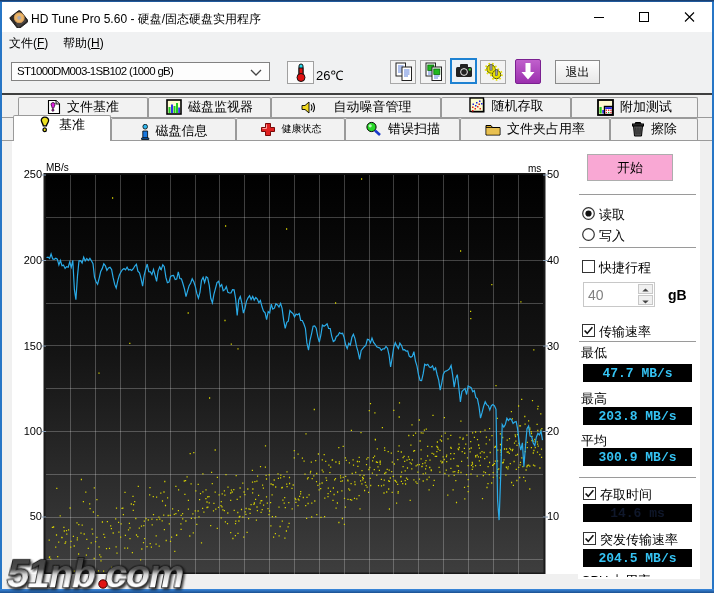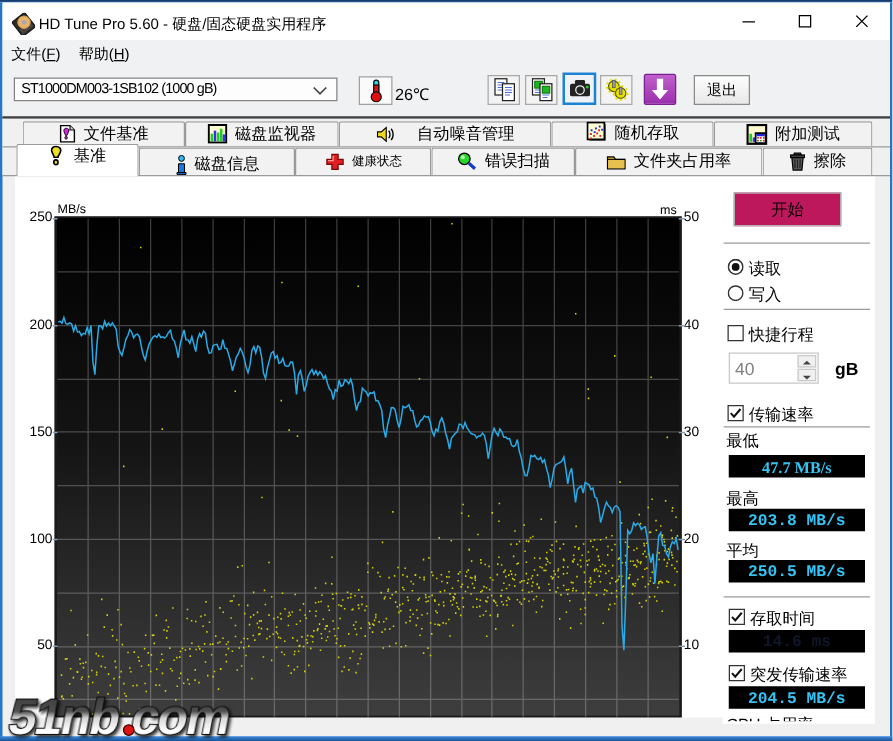--- a/index.html
+++ b/index.html
@@ -266,21 +266,21 @@
         <stop offset="1" stop-color="#3e3e3e"></stop>
       </linearGradient>
     </defs>
     <rect x="2.5" y="0.5" width="500" height="400" fill="url(#bg)" stroke="#1a1a1a" stroke-width="2"></rect>
     <path d="M28.5 2V401 M53.5 2V401 M78.5 2V401 M103.5 2V401 M128.5 2V401 M153.5 2V401 M177.5 2V401 M202.5 2V401 M227.5 2V401 M252.5 2V401 M277.5 2V401 M302.5 2V401 M327.5 2V401 M351.5 2V401 M376.5 2V401 M401.5 2V401 M426.5 2V401 M451.5 2V401 M476.5 2V401 M4 44.5H501 M4 87.5H501 M4 130.5H501 M4 172.5H501 M4 215.5H501 M4 258.5H501 M4 301.5H501 M4 344.5H501 M4 386.5H501" stroke="rgba(255,255,255,0.24)" stroke-width="1" fill="none"></path>
     <path d="M0 2.0H4 M0 87.5H4 M0 173.0H4 M0 258.5H4 M0 344.0H4 M501 2.0H506 M501 87.5H506 M501 173.0H506 M501 258.5H506 M501 344.0H506" stroke="#8aa0b8" stroke-width="1.2" fill="none"></path>
     <path d="M2.8 382.5h1.2 M2.6 365.1h1.2 M4.1 384.1h1.2 M3.1 381.8h1.2 M5.8 352.3h1.2 M7.0 352.0h1.2 M8.8 391.3h1.2 M9.9 360.0h1.2 M9.1 372.1h1.2 M11.1 381.7h1.2 M12.1 367.1h1.2 M13.6 340.9h1.2 M15.2 362.5h1.2 M15.5 362.7h1.2 M17.3 352.3h1.2 M17.7 356.0h1.2 M18.5 368.4h1.2 M19.1 366.8h1.2 M19.9 355.6h1.2 M20.2 359.1h1.2 M22.0 354.9h1.2 M24.1 372.1h1.2 M23.5 333.0h1.2 M24.4 366.3h1.2 M26.8 361.4h1.2 M27.6 371.0h1.2 M27.7 396.2h1.2 M30.7 364.8h1.2 M30.4 347.9h1.2 M32.0 379.0h1.2 M30.8 362.9h1.2 M32.2 349.7h1.2 M34.8 304.5h1.2 M34.4 358.1h1.2 M35.6 350.2h1.2 M37.6 359.0h1.2 M36.8 326.7h1.2 M39.2 317.1h1.2 M39.8 380.1h1.2 M40.2 364.3h1.2 M43.1 328.8h1.2 M41.7 373.3h1.2 M44.6 367.9h1.2 M43.5 333.7h1.2 M46.1 358.9h1.2 M45.5 354.1h1.2 M47.6 383.5h1.2 M46.8 337.0h1.2 M49.0 366.7h1.2 M47.7 312.8h1.2 M50.3 362.3h1.2 M50.3 324.7h1.2 M51.9 395.8h1.2 M51.3 340.7h1.2 M53.1 379.8h1.2 M52.5 371.9h1.2 M54.3 381.9h1.2 M54.4 385.8h1.2 M57.0 396.1h1.2 M55.8 347.0h1.2 M57.2 359.4h1.2 M58.1 362.4h1.2 M59.9 373.6h1.2 M60.8 346.7h1.2 M62.9 373.3h1.2 M64.1 350.8h1.2 M64.8 353.7h1.2 M65.1 392.3h1.2 M66.6 358.0h1.2 M69.5 371.8h1.2 M69.1 343.9h1.2 M70.4 378.2h1.2 M69.9 333.2h1.2 M72.0 347.3h1.2 M72.3 357.1h1.2 M74.0 362.2h1.2 M75.4 333.3h1.2 M74.5 348.9h1.2 M76.3 333.1h1.2 M76.8 339.7h1.2 M78.2 373.1h1.2 M78.4 317.3h1.2 M78.8 360.4h1.2 M81.9 354.8h1.2 M81.0 373.2h1.2 M83.4 352.9h1.2 M82.8 348.4h1.2 M84.7 329.0h1.2 M83.4 363.7h1.2 M86.4 321.3h1.2 M85.8 377.7h1.2 M87.0 329.7h1.2 M86.7 335.3h1.2 M88.1 326.6h1.2 M89.2 343.5h1.2 M89.9 360.0h1.2 M91.2 361.6h1.2 M91.7 311.4h1.2 M92.7 353.2h1.2 M94.0 384.9h1.2 M95.2 374.0h1.2 M94.9 351.1h1.2 M97.2 350.7h1.2 M96.9 367.6h1.2 M98.0 363.7h1.2 M97.7 346.2h1.2 M100.4 371.6h1.2 M99.4 343.6h1.2 M101.7 345.0h1.2 M103.1 319.8h1.2 M103.6 368.7h1.2 M104.8 372.2h1.2 M103.4 312.6h1.2 M105.6 349.9h1.2 M105.3 344.1h1.2 M106.7 321.6h1.2 M106.9 339.6h1.2 M109.5 369.1h1.2 M109.6 360.9h1.2 M110.3 344.6h1.2 M110.0 322.2h1.2 M112.3 342.2h1.2 M112.6 371.1h1.2 M114.2 318.1h1.2 M113.2 344.1h1.2 M115.6 345.9h1.2 M115.9 326.0h1.2 M117.4 317.0h1.2 M117.1 340.1h1.2 M117.8 354.6h1.2 M118.2 306.5h1.2 M118.9 330.5h1.2 M119.6 365.5h1.2 M121.6 340.5h1.2 M121.0 322.8h1.2 M123.6 340.3h1.2 M122.7 348.8h1.2 M123.9 366.3h1.2 M125.0 362.2h1.2 M126.0 333.9h1.2 M127.7 339.4h1.2 M128.2 376.3h1.2 M129.3 311.3h1.2 M129.3 338.6h1.2 M130.1 360.0h1.2 M129.9 360.4h1.2 M132.0 314.8h1.2 M131.8 335.6h1.2 M134.5 354.3h1.2 M134.3 348.8h1.2 M136.1 343.9h1.2 M134.6 340.4h1.2 M137.7 306.0h1.2 M136.0 338.6h1.2 M139.0 305.7h1.2 M138.3 319.4h1.2 M140.5 301.8h1.2 M139.3 346.0h1.2 M141.8 325.4h1.2 M141.8 334.2h1.2 M143.2 361.0h1.2 M143.6 278.7h1.2 M144.5 308.8h1.2 M144.8 343.4h1.2 M146.3 338.9h1.2 M146.7 357.8h1.2 M148.4 343.1h1.2 M147.2 277.6h1.2 M148.7 335.8h1.2 M149.2 315.9h1.2 M151.5 336.0h1.2 M150.2 349.4h1.2 M152.4 341.9h1.2 M151.6 309.3h1.2 M153.0 324.7h1.2 M153.9 318.7h1.2 M156.0 333.4h1.2 M154.9 367.9h1.2 M156.3 316.9h1.2 M156.3 298.9h1.2 M157.3 337.1h1.2 M159.4 314.9h1.2 M159.3 323.7h1.2 M160.4 332.5h1.2 M160.4 327.0h1.2 M161.3 332.1h1.2 M161.0 321.9h1.2 M162.4 321.7h1.2 M162.6 327.9h1.2 M165.0 297.3h1.2 M164.1 350.6h1.2 M165.7 308.6h1.2 M166.9 335.9h1.2 M168.6 317.1h1.2 M167.3 328.3h1.2 M169.2 334.2h1.2 M168.6 275.0h1.2 M170.7 353.3h1.2 M170.8 302.4h1.2 M171.9 332.4h1.2 M172.5 319.9h1.2 M174.6 342.9h1.2 M174.4 330.6h1.2 M174.7 326.7h1.2 M176.3 334.9h1.2 M175.4 331.9h1.2 M175.6 318.8h1.2 M177.8 315.9h1.2 M177.8 335.6h1.2 M178.8 346.8h1.2 M178.3 320.1h1.2 M179.4 299.6h1.2 M180.9 348.6h1.2 M181.4 312.2h1.2 M181.2 338.0h1.2 M184.1 325.4h1.2 M184.1 357.6h1.2 M184.8 315.1h1.2 M184.1 318.0h1.2 M186.3 363.5h1.2 M185.6 317.0h1.2 M187.2 314.6h1.2 M187.6 335.3h1.2 M188.8 360.7h1.2 M189.2 346.2h1.2 M189.6 300.6h1.2 M188.9 348.6h1.2 M190.6 324.4h1.2 M191.4 358.4h1.2 M191.2 337.5h1.2 M192.7 342.0h1.2 M193.3 341.4h1.2 M192.3 346.0h1.2 M194.9 334.5h1.2 M193.5 313.0h1.2 M193.6 321.8h1.2 M196.3 342.2h1.2 M196.2 308.1h1.2 M197.5 317.0h1.2 M197.2 362.1h1.2 M199.3 339.3h1.2 M198.6 336.8h1.2 M198.3 319.6h1.2 M200.5 357.3h1.2 M201.2 314.0h1.2 M199.5 333.5h1.2 M202.0 343.7h1.2 M202.3 333.8h1.2 M203.5 338.4h1.2 M203.6 334.3h1.2 M205.9 307.2h1.2 M204.5 329.7h1.2 M205.8 295.4h1.2 M207.3 329.3h1.2 M206.0 317.8h1.2 M206.3 314.0h1.2 M207.8 328.0h1.2 M208.3 306.6h1.2 M209.8 345.2h1.2 M209.0 324.3h1.2 M210.3 306.2h1.2 M210.4 332.0h1.2 M210.8 335.6h1.2 M211.0 301.2h1.2 M213.6 328.1h1.2 M212.0 320.4h1.2 M214.5 337.4h1.2 M213.9 291.7h1.2 M214.3 325.9h1.2 M215.6 334.6h1.2 M216.0 310.1h1.2 M215.2 325.7h1.2 M217.0 330.2h1.2 M216.8 313.2h1.2 M219.5 300.4h1.2 M218.8 292.1h1.2 M219.9 304.0h1.2 M220.7 328.2h1.2 M219.9 321.8h1.2 M222.6 299.8h1.2 M221.4 333.6h1.2 M222.4 339.6h1.2 M222.9 336.0h1.2 M224.0 327.6h1.2 M224.3 350.9h1.2 M225.5 319.8h1.2 M225.8 341.7h1.2 M224.5 309.0h1.2 M226.2 309.6h1.2 M227.0 362.1h1.2 M226.6 309.8h1.2 M228.8 358.6h1.2 M227.6 305.0h1.2 M229.1 312.0h1.2 M229.1 341.6h1.2 M231.8 303.4h1.2 M231.4 298.8h1.2 M233.5 351.5h1.2 M232.5 360.9h1.2 M232.4 332.1h1.2 M234.0 302.9h1.2 M234.2 300.2h1.2 M235.1 312.8h1.2 M236.3 325.1h1.2 M235.7 346.1h1.2 M235.7 312.5h1.2 M237.4 301.6h1.2 M238.1 322.6h1.2 M237.6 328.2h1.2 M238.3 363.1h1.2 M238.7 332.6h1.2 M239.8 356.0h1.2 M240.1 309.1h1.2 M240.4 296.9h1.2 M240.5 311.7h1.2 M242.5 348.3h1.2 M242.2 327.6h1.2 M241.5 351.8h1.2 M243.0 308.5h1.2 M242.9 302.5h1.2 M245.4 313.3h1.2 M245.6 333.9h1.2 M246.6 310.0h1.2 M247.7 282.8h1.2 M247.7 275.7h1.2 M248.6 323.3h1.2 M249.2 324.6h1.2 M249.3 327.3h1.2 M251.4 330.7h1.2 M251.6 324.2h1.2 M251.5 279.2h1.2 M252.4 325.1h1.2 M253.0 321.3h1.2 M254.0 318.9h1.2 M254.1 316.7h1.2 M256.7 322.5h1.2 M255.8 283.1h1.2 M258.4 299.1h1.2 M257.5 286.2h1.2 M259.1 330.7h1.2 M259.4 258.9h1.2 M260.4 322.4h1.2 M260.0 343.4h1.2 M260.9 303.9h1.2 M262.5 319.9h1.2 M261.5 328.5h1.2 M261.6 302.6h1.2 M263.8 297.9h1.2 M264.1 296.4h1.2 M264.7 287.1h1.2 M265.6 303.6h1.2 M265.2 328.2h1.2 M265.1 342.0h1.2 M267.2 300.8h1.2 M267.7 234.5h1.2 M268.2 326.0h1.2 M269.1 285.7h1.2 M270.2 339.7h1.2 M270.1 298.5h1.2 M269.9 306.7h1.2 M271.8 279.0h1.2 M271.3 310.4h1.2 M272.5 314.9h1.2 M274.1 313.7h1.2 M273.2 308.9h1.2 M274.4 342.4h1.2 M275.5 308.0h1.2 M275.6 295.1h1.2 M275.7 284.9h1.2 M276.6 296.8h1.2 M278.2 323.1h1.2 M277.6 279.6h1.2 M278.0 341.6h1.2 M279.1 286.3h1.2 M280.0 305.3h1.2 M279.5 302.8h1.2 M281.4 321.7h1.2 M281.5 318.6h1.2 M281.7 313.1h1.2 M282.3 290.2h1.2 M284.1 292.2h1.2 M283.9 316.4h1.2 M283.3 297.6h1.2 M285.6 285.1h1.2 M286.4 325.3h1.2 M285.9 284.8h1.2 M288.0 304.9h1.2 M286.8 313.0h1.2 M287.5 319.5h1.2 M288.9 303.6h1.2 M289.3 287.0h1.2 M289.5 333.2h1.2 M291.0 317.0h1.2 M290.8 328.0h1.2 M292.7 286.9h1.2 M292.3 347.5h1.2 M292.2 272.7h1.2 M293.9 300.8h1.2 M292.7 288.7h1.2 M294.1 302.9h1.2 M295.3 315.8h1.2 M294.3 306.4h1.2 M295.8 343.5h1.2 M295.9 305.9h1.2 M296.6 302.4h1.2 M296.6 271.3h1.2 M297.9 323.4h1.2 M297.8 349.4h1.2 M298.8 332.1h1.2 M299.1 301.3h1.2 M298.8 282.8h1.2 M299.7 285.3h1.2 M301.2 305.1h1.2 M301.4 305.9h1.2 M301.4 324.4h1.2 M302.8 287.8h1.2 M303.1 315.2h1.2 M302.1 313.8h1.2 M303.8 324.7h1.2 M304.5 308.7h1.2 M304.8 255.3h1.2 M305.1 325.1h1.2 M305.6 298.5h1.2 M307.9 323.3h1.2 M306.9 290.2h1.2 M306.5 284.8h1.2 M308.5 309.5h1.2 M308.2 306.8h1.2 M309.1 297.5h1.2 M310.8 286.5h1.2 M310.2 323.8h1.2 M311.3 291.3h1.2 M312.5 320.6h1.2 M312.7 286.6h1.2 M312.6 282.4h1.2 M313.4 300.1h1.2 M313.4 333.8h1.2 M314.0 305.8h1.2 M314.4 257.6h1.2 M315.4 295.6h1.2 M315.3 308.8h1.2 M316.0 302.5h1.2 M316.2 304.8h1.2 M316.8 303.3h1.2 M318.7 307.4h1.2 M317.4 300.3h1.2 M318.0 315.5h1.2 M319.9 289.6h1.2 M319.4 310.4h1.2 M320.1 284.1h1.2 M322.0 317.3h1.2 M320.5 312.1h1.2 M321.4 282.6h1.2 M323.2 292.5h1.2 M322.3 294.5h1.2 M322.7 235.6h1.2 M323.6 303.4h1.2 M323.9 228.6h1.2 M324.1 310.5h1.2 M326.8 282.6h1.2 M326.0 285.9h1.2 M325.8 298.2h1.2 M328.3 237.8h1.2 M328.0 281.1h1.2 M327.7 294.7h1.2 M329.8 287.0h1.2 M328.8 264.9h1.2 M328.7 264.4h1.2 M330.2 300.2h1.2 M330.7 273.9h1.2 M330.9 287.4h1.2 M331.9 310.6h1.2 M332.8 295.3h1.2 M331.4 291.9h1.2 M333.6 286.1h1.2 M333.5 287.4h1.2 M333.7 289.2h1.2 M335.8 252.6h1.2 M334.8 304.3h1.2 M334.9 310.8h1.2 M337.2 310.1h1.2 M337.7 305.2h1.2 M337.4 318.0h1.2 M338.2 275.3h1.2 M338.1 298.5h1.2 M338.0 272.9h1.2 M340.6 294.3h1.2 M340.1 317.0h1.2 M339.3 297.5h1.2 M342.0 305.8h1.2 M341.6 276.6h1.2 M342.1 314.0h1.2 M342.6 295.2h1.2 M342.9 306.3h1.2 M342.8 334.0h1.2 M345.1 296.7h1.2 M344.7 278.1h1.2 M343.7 303.0h1.2 M345.6 317.3h1.2 M345.7 287.2h1.2 M346.7 301.4h1.2 M347.2 235.3h1.2 M348.4 305.3h1.2 M347.7 289.0h1.2 M350.0 307.1h1.2 M348.9 306.0h1.2 M350.0 328.1h1.2 M351.6 276.3h1.2 M351.1 309.4h1.2 M351.6 316.7h1.2 M351.2 284.7h1.2 M351.5 318.2h1.2 M352.5 270.8h1.2 M352.6 242.0h1.2 M354.1 301.9h1.2 M354.7 277.0h1.2 M354.4 301.5h1.2 M356.1 308.7h1.2 M355.0 297.2h1.2 M354.8 306.4h1.2 M356.5 291.6h1.2 M356.5 282.7h1.2 M357.5 281.3h1.2 M358.6 305.6h1.2 M358.6 295.8h1.2 M359.0 309.0h1.2 M358.1 286.3h1.2 M360.4 285.1h1.2 M360.9 293.0h1.2 M359.9 303.1h1.2 M361.0 304.4h1.2 M361.9 281.9h1.2 M362.2 260.5h1.2 M362.7 284.3h1.2 M363.6 287.9h1.2 M363.6 325.4h1.2 M364.9 288.8h1.2 M364.3 270.1h1.2 M365.2 293.9h1.2 M365.4 249.8h1.2 M366.8 260.3h1.2 M365.8 284.8h1.2 M367.3 304.8h1.2 M367.0 276.2h1.2 M368.0 275.6h1.2 M369.5 290.9h1.2 M369.0 258.2h1.2 M369.3 306.8h1.2 M370.5 308.3h1.2 M370.8 289.9h1.2 M371.3 297.2h1.2 M372.9 304.1h1.2 M372.7 245.0h1.2 M372.7 289.6h1.2 M374.5 283.9h1.2 M374.5 274.8h1.2 M374.6 257.9h1.2 M373.5 266.0h1.2 M376.4 258.1h1.2 M376.1 288.6h1.2 M375.3 291.6h1.2 M375.5 291.4h1.2 M377.8 255.2h1.2 M376.6 306.0h1.2 M376.6 298.8h1.2 M378.5 287.8h1.2 M379.0 293.8h1.2 M379.0 298.2h1.2 M379.7 254.2h1.2 M380.4 304.5h1.2 M379.4 285.7h1.2 M379.7 290.9h1.2 M381.1 271.4h1.2 M382.6 302.2h1.2 M381.0 281.0h1.2 M383.4 285.1h1.2 M382.5 314.8h1.2 M383.1 292.5h1.2 M383.2 292.3h1.2 M384.7 295.5h1.2 M385.3 271.7h1.2 M384.6 294.9h1.2 M385.5 278.4h1.2 M386.4 240.4h1.2 M386.8 310.3h1.2 M387.1 279.2h1.2 M388.7 281.3h1.2 M387.6 305.4h1.2 M390.3 276.7h1.2 M390.0 281.4h1.2 M390.3 271.5h1.2 M391.6 274.2h1.2 M390.8 267.0h1.2 M391.1 272.4h1.2 M393.4 275.4h1.2 M393.3 297.1h1.2 M392.5 292.4h1.2 M393.7 264.8h1.2 M395.0 266.0h1.2 M394.3 286.2h1.2 M395.0 261.1h1.2 M395.3 287.9h1.2 M396.0 287.0h1.2 M397.8 242.6h1.2 M397.6 284.5h1.2 M396.6 281.8h1.2 M399.7 295.2h1.2 M398.3 298.5h1.2 M398.6 258.1h1.2 M400.1 286.6h1.2 M400.1 280.2h1.2 M399.8 281.6h1.2 M402.2 300.9h1.2 M401.2 320.1h1.2 M401.4 263.9h1.2 M404.2 272.4h1.2 M404.1 278.7h1.2 M404.2 284.1h1.2 M404.6 273.3h1.2 M404.2 260.3h1.2 M404.3 293.4h1.2 M406.6 296.9h1.2 M406.5 314.8h1.2 M407.1 283.6h1.2 M407.6 278.6h1.2 M407.6 300.4h1.2 M408.2 296.6h1.2 M409.2 305.6h1.2 M409.9 327.5h1.2 M410.5 290.9h1.2 M411.5 273.9h1.2 M411.8 291.2h1.2 M411.6 297.5h1.2 M412.0 295.6h1.2 M412.0 274.6h1.2 M412.7 272.5h1.2 M412.3 269.2h1.2 M413.4 262.5h1.2 M414.4 297.5h1.2 M414.3 246.1h1.2 M415.0 286.3h1.2 M416.6 263.2h1.2 M415.6 276.6h1.2 M416.3 264.3h1.2 M417.8 273.3h1.2 M417.9 312.4h1.2 M418.2 323.8h1.2 M419.2 269.2h1.2 M418.1 278.4h1.2 M418.2 278.2h1.2 M419.9 299.7h1.2 M420.3 260.2h1.2 M420.9 282.9h1.2 M421.6 316.6h1.2 M421.5 311.4h1.2 M421.6 304.7h1.2 M421.6 290.7h1.2 M424.4 299.1h1.2 M423.5 276.9h1.2 M422.9 273.8h1.2 M424.1 266.6h1.2 M424.6 273.0h1.2 M424.9 290.3h1.2 M425.7 287.3h1.2 M425.7 294.4h1.2 M426.0 257.9h1.2 M426.3 291.9h1.2 M425.9 289.0h1.2 M429.0 290.7h1.2 M427.8 262.4h1.2 M429.1 280.7h1.2 M429.0 257.0h1.2 M430.6 280.2h1.2 M429.1 281.8h1.2 M430.6 301.1h1.2 M430.9 264.7h1.2 M431.8 281.8h1.2 M432.1 270.3h1.2 M432.1 269.9h1.2 M432.8 273.1h1.2 M432.8 285.9h1.2 M433.7 278.2h1.2 M433.7 290.4h1.2 M433.9 256.8h1.2 M434.0 282.2h1.2 M436.7 300.6h1.2 M435.9 323.6h1.2 M435.4 276.6h1.2 M437.5 277.5h1.2 M437.2 296.9h1.2 M438.1 283.7h1.2 M439.8 262.2h1.2 M438.9 297.7h1.2 M438.4 255.1h1.2 M439.6 268.9h1.2 M441.5 291.7h1.2 M440.4 281.8h1.2 M440.4 312.5h1.2 M443.0 264.9h1.2 M441.4 308.7h1.2 M442.7 299.6h1.2 M443.0 287.5h1.2 M443.0 253.6h1.2 M443.6 277.5h1.2 M446.0 290.4h1.2 M445.4 260.6h1.2 M445.1 308.0h1.2 M446.6 297.6h1.2 M446.7 302.3h1.2 M446.9 289.6h1.2 M447.9 288.6h1.2 M448.2 272.4h1.2 M448.8 271.5h1.2 M448.7 286.1h1.2 M449.4 210.7h1.2 M450.6 300.8h1.2 M450.7 243.4h1.2 M450.9 286.0h1.2 M451.1 275.2h1.2 M450.8 297.0h1.2 M451.1 294.7h1.2 M453.8 258.8h1.2 M453.4 302.9h1.2 M452.2 293.9h1.2 M454.0 275.1h1.2 M454.3 277.2h1.2 M454.8 280.0h1.2 M453.9 269.5h1.2 M456.0 287.8h1.2 M456.1 262.5h1.2 M456.5 287.7h1.2 M457.4 284.8h1.2 M456.8 287.1h1.2 M457.9 274.0h1.2 M459.7 292.1h1.2 M459.9 274.0h1.2 M459.3 300.2h1.2 M460.0 292.7h1.2 M460.6 265.2h1.2 M461.6 277.0h1.2 M461.3 293.8h1.2 M460.6 277.2h1.2 M461.7 291.8h1.2 M462.9 263.7h1.2 M462.7 278.3h1.2 M463.2 273.3h1.2 M463.7 288.6h1.2 M464.1 274.6h1.2 M464.8 236.7h1.2 M465.8 275.7h1.2 M465.0 307.5h1.2 M465.8 243.9h1.2 M466.2 274.4h1.2 M467.5 286.5h1.2 M466.8 310.4h1.2 M467.9 268.1h1.2 M468.6 259.8h1.2 M468.9 261.5h1.2 M469.3 280.4h1.2 M469.7 294.4h1.2 M470.4 270.4h1.2 M470.3 305.5h1.2 M469.3 266.1h1.2 M472.1 292.3h1.2 M470.9 259.6h1.2 M472.3 268.4h1.2 M470.9 279.5h1.2 M473.5 289.8h1.2 M473.1 302.5h1.2 M473.1 250.9h1.2 M475.1 224.4h1.2 M475.2 282.8h1.2 M473.9 287.4h1.2 M473.9 250.8h1.2 M477.1 302.3h1.2 M475.6 271.9h1.2 M476.3 291.6h1.2 M478.6 276.7h1.2 M478.5 249.2h1.2 M478.2 241.5h1.2 M478.8 305.8h1.2 M478.8 269.5h1.2 M479.5 295.0h1.2 M480.7 272.6h1.2 M480.7 267.3h1.2 M480.3 291.8h1.2 M480.7 290.5h1.2 M483.2 291.1h1.2 M482.0 290.1h1.2 M482.0 245.8h1.2 M483.3 253.1h1.2 M483.2 254.7h1.2 M483.2 314.0h1.2 M484.6 256.6h1.2 M484.8 272.7h1.2 M485.3 265.6h1.2 M484.9 258.5h1.2 M485.4 261.3h1.2 M485.9 225.7h1.2 M486.9 290.1h1.2 M487.3 275.5h1.2 M487.3 266.2h1.2 M486.7 278.0h1.2 M488.2 264.3h1.2 M488.2 290.8h1.2 M488.7 272.6h1.2 M490.5 249.3h1.2 M491.0 269.1h1.2 M490.6 266.9h1.2 M490.9 277.1h1.2 M491.1 233.8h1.2 M491.2 255.5h1.2 M491.6 271.2h1.2 M491.5 231.3h1.2 M493.2 279.7h1.2 M494.1 255.2h1.2 M493.3 293.0h1.2 M494.9 274.2h1.2 M495.0 282.4h1.2 M494.2 238.8h1.2 M495.3 253.7h1.2 M184.7 169.1h1.2 M141.6 138.0h1.2 M218.9 270.8h1.2 M52.4 198.1h1.2 M424.0 136.3h1.2 M83.2 168.3h1.2 M352.9 227.8h1.2 M191.4 173.9h1.2 M10.2 313.4h1.2 M178.4 145.5h1.2 M487.2 174.9h1.2 M445.2 109.7h1.2 M424.2 143.7h1.2 M474.3 126.8h1.2 M179.0 51.0h1.2 M240.0 54.0h1.2 M66.0 23.0h1.2 M289.0 128.0h1.2 M163.0 223.0h1.2 M114.0 94.0h1.2 M414.0 76.0h1.2 M472.0 231.0h1.2 M315.0 4.0h1.2" stroke="#d8d400" stroke-width="1.3" fill="none" transform="translate(4,2)"></path>
     <polyline points="0.5,82.5 2.0,82.1 3.6,83.5 5.1,79.0 6.7,83.9 8.2,84.3 9.8,83.3 11.3,84.2 12.9,89.9 14.4,85.5 16.0,90.7 17.5,90.1 19.1,93.5 20.6,91.7 22.2,92.2 23.7,87.1 25.3,92.1 26.8,85.4 28.4,114.7 29.9,124.7 31.5,100.9 33.0,85.8 34.6,85.7 36.1,88.1 37.7,82.1 39.2,85.9 40.8,83.5 42.3,85.5 43.9,83.3 45.4,85.7 47.0,88.6 48.5,102.1 50.1,106.7 51.6,109.2 53.2,103.1 54.7,96.5 56.3,93.4 57.8,88.7 59.4,90.8 60.9,95.3 62.5,92.9 64.0,92.3 65.6,94.5 67.1,102.4 68.7,109.4 70.2,113.0 71.8,105.6 73.3,100.3 74.9,97.0 76.4,94.7 78.0,93.5 79.5,94.9 81.1,92.2 82.6,95.0 84.2,94.5 85.7,95.5 87.3,93.7 88.8,91.0 90.4,89.3 91.9,96.1 93.5,97.9 95.0,103.3 96.6,111.2 98.1,100.6 99.7,94.2 101.2,89.0 102.8,96.8 104.4,96.9 105.9,99.6 107.5,94.4 109.0,100.1 110.6,106.3 112.1,96.1 113.7,91.9 115.2,94.6 116.8,89.8 118.3,91.7 119.9,102.4 121.4,107.7 123.0,107.1 124.5,101.5 126.1,100.7 127.6,100.5 129.2,104.6 130.7,104.1 132.3,96.8 133.8,103.5 135.4,103.8 136.9,108.5 138.5,114.2 140.0,121.6 141.6,115.9 143.1,110.7 144.7,108.0 146.2,103.7 147.8,106.8 149.3,111.4 150.9,118.7 152.4,123.1 154.0,117.1 155.5,105.4 157.1,102.3 158.6,107.5 160.2,101.8 161.7,102.8 163.3,110.6 164.8,123.3 166.4,127.9 167.9,119.3 169.5,113.3 171.0,107.5 172.6,106.2 174.1,111.6 175.7,109.5 177.2,115.7 178.8,114.7 180.3,111.7 181.9,117.4 183.4,118.0 185.0,117.9 186.5,114.7 188.1,114.8 189.6,123.5 191.2,140.5 192.7,124.9 194.3,121.6 195.8,127.8 197.4,138.1 198.9,133.5 200.5,126.1 202.0,122.9 203.6,120.7 205.1,124.5 206.7,121.5 208.2,125.1 209.8,122.4 211.3,124.1 212.9,127.8 214.4,125.5 216.0,131.8 217.5,136.1 219.1,137.8 220.6,144.6 222.2,136.7 223.7,137.9 225.3,129.2 226.8,134.1 228.4,133.2 229.9,128.8 231.5,129.9 233.0,132.0 234.6,128.4 236.1,133.4 237.7,145.4 239.2,153.4 240.8,147.3 242.3,146.2 243.9,135.5 245.4,137.2 247.0,138.6 248.5,141.9 250.1,139.1 251.6,139.7 253.2,138.5 254.7,145.5 256.3,145.5 257.8,148.7 259.4,153.3 260.9,167.9 262.5,175.1 264.0,165.4 265.6,158.6 267.1,151.2 268.7,151.0 270.2,153.2 271.8,161.6 273.3,167.1 274.9,160.0 276.4,150.0 278.0,151.2 279.5,150.3 281.1,148.8 282.6,153.4 284.2,153.5 285.7,161.1 287.3,166.6 288.8,165.5 290.4,161.4 291.9,160.5 293.5,157.6 295.0,158.7 296.6,158.3 298.1,162.4 299.7,170.1 301.2,173.6 302.8,168.2 304.3,170.1 305.9,162.3 307.4,159.3 309.0,163.6 310.5,171.4 312.1,176.8 313.6,184.3 315.2,175.4 316.7,173.6 318.3,171.7 319.8,170.4 321.4,164.3 322.9,164.7 324.5,167.7 326.0,163.0 327.6,167.4 329.1,169.3 330.7,171.8 332.2,172.4 333.8,172.9 335.3,175.3 336.9,173.8 338.4,173.8 340.0,171.5 341.5,173.2 343.1,180.3 344.6,191.9 346.2,182.5 347.7,172.6 349.3,167.7 350.8,170.9 352.4,173.5 353.9,168.1 355.5,170.4 357.0,174.8 358.6,174.7 360.1,176.1 361.7,175.9 363.2,181.1 364.8,182.2 366.3,181.4 367.9,176.6 369.4,185.8 371.0,191.2 372.5,199.7 374.1,205.4 375.6,205.6 377.2,198.7 378.7,189.3 380.3,190.3 381.8,189.3 383.4,192.0 384.9,192.6 386.5,190.9 388.0,194.9 389.6,192.8 391.1,199.5 392.7,205.1 394.2,215.1 395.8,207.8 397.3,199.2 398.9,196.5 400.4,195.9 402.0,195.0 403.5,193.8 405.1,190.5 406.6,199.6 408.2,212.1 409.7,203.6 411.3,199.6 412.8,212.5 414.4,227.0 415.9,216.5 417.5,214.9 419.0,213.6 420.6,219.5 422.1,210.9 423.7,211.9 425.2,212.7 426.8,216.7 428.3,215.5 429.9,222.6 431.4,223.6 433.0,231.6 434.5,243.1 436.1,237.4 437.6,231.4 439.2,226.7 440.7,229.6 442.3,230.9 443.8,235.0 445.4,230.7 446.9,229.6 448.5,230.9 450.0,234.3 451.6,325.6 453.1,345.1 454.7,301.0 456.2,249.4 457.8,252.0 459.3,249.6 460.9,243.3 462.4,245.6 464.0,243.6 465.5,244.7 467.1,248.5 468.6,247.1 470.2,246.5 471.7,254.6 473.3,268.4 474.8,275.2 476.4,267.9 477.9,291.7 479.5,270.9 481.0,253.8 482.6,251.1 484.1,261.1 485.7,261.8 487.2,268.0 488.8,270.6 490.3,262.3 491.9,258.4 493.4,260.0 495.0,256.2 496.5,265.1" fill="none" stroke="#2aabe8" stroke-width="1.2" transform="translate(4,2)"></polyline>
   </svg>
 
-<div class="abs" style="left:587px;top:154px;width:86px;height:27px;background:#be185d;border:1px solid #adadad;text-align:center;font-size:13px;line-height:25px;color:#000">开始</div>
+<div class="abs" style="left:587px;top:154px;width:86px;height:27px;background:#f9a8d4;border:1px solid #adadad;text-align:center;font-size:13px;line-height:25px;color:#000">开始</div>
 <div class="abs" style="left:579px;top:194px;width:117px;height:1px;background:#9a9a9a"></div>
 <svg class="abs" style="left:582px;top:207px" width="13" height="13" viewBox="0 0 13 13">
     <circle cx="6.5" cy="6.5" r="5.8" fill="#fff" stroke="#333" stroke-width="1.2"></circle>
     <circle cx="6.5" cy="6.5" r="3.1" fill="#111"></circle>
   </svg>
 <div class="abs" style="left:599px;top:206px;font-size:13px;color:#000">读取</div>
 <svg class="abs" style="left:582px;top:228px" width="13" height="13" viewBox="0 0 13 13">
     <circle cx="6.5" cy="6.5" r="5.8" fill="#fff" stroke="#333" stroke-width="1.2"></circle>
   </svg>
 <div class="abs" style="left:599px;top:227px;font-size:13px;color:#000">写入</div>
@@ -297,27 +297,27 @@
   </svg>
 <div class="abs" style="left:668px;top:287px;font-size:14px;font-weight:bold;color:#000">gB</div>
 <div class="abs" style="left:582px;top:324px;width:13px;height:13px;background:#fff;border:1px solid #333"></div>
 <svg class="abs" style="left:582px;top:324px" width="13" height="13" viewBox="0 0 13 13">
     <path d="M2.6 6.5 L5.2 9.4 L10.4 3.2" fill="none" stroke="#111" stroke-width="1.6"></path>
   </svg>
 <div class="abs" style="left:599px;top:323px;font-size:13px;color:#000">传输速率</div>
 <div class="abs" style="left:579px;top:341px;width:117px;height:1px;background:#9a9a9a"></div>
 <div class="abs" style="left:581px;top:344px;font-size:13px;color:#000">最低</div>
 <div class="abs" style="left:583px;top:364px;width:109px;height:18px;background:#000"></div>
-<div class="abs" style="left:583px;top:366px;width:109px;text-align:center;font-family:Liberation Serif, serif;font-size:13px;font-weight:bold;color:#35c3f3">47.7 MB/s</div>
+<div class="abs" style="left:583px;top:366px;width:109px;text-align:center;font-family:Liberation Mono, monospace;font-size:13px;font-weight:bold;color:#35c3f3">47.7 MB/s</div>
 <div class="abs" style="left:581px;top:390px;font-size:13px;color:#000">最高</div>
 <div class="abs" style="left:583px;top:407px;width:109px;height:18px;background:#000"></div>
 <div class="abs" style="left:583px;top:409px;width:109px;text-align:center;font-family:'Liberation Mono',monospace;font-size:13px;font-weight:bold;color:#35c3f3">203.8 MB/s</div>
 <div class="abs" style="left:581px;top:432px;font-size:13px;color:#000">平均</div>
 <div class="abs" style="left:583px;top:448px;width:109px;height:18px;background:#000"></div>
-<div class="abs" style="left:583px;top:450px;width:109px;text-align:center;font-family:'Liberation Mono',monospace;font-size:13px;font-weight:bold;color:#35c3f3">250.5 MB/s</div>
+<div class="abs" style="left:583px;top:450px;width:109px;text-align:center;font-family:'Liberation Mono',monospace;font-size:13px;font-weight:bold;color:#35c3f3">300.9 MB/s</div>
 <div class="abs" style="left:579px;top:477px;width:117px;height:1px;background:#9a9a9a"></div>
 <div class="abs" style="left:583px;top:487px;width:13px;height:13px;background:#fff;border:1px solid #333"></div>
 <svg class="abs" style="left:583px;top:487px" width="13" height="13" viewBox="0 0 13 13">
     <path d="M2.6 6.5 L5.2 9.4 L10.4 3.2" fill="none" stroke="#111" stroke-width="1.6"></path>
   </svg>
 <div class="abs" style="left:600px;top:486px;font-size:13px;color:#000">存取时间</div>
 <div class="abs" style="left:583px;top:504px;width:109px;height:18px;background:#000"></div>
 <div class="abs" style="left:583px;top:506px;width:109px;text-align:center;font-family:'Liberation Mono',monospace;font-size:13px;font-weight:bold;color:#0f172a">14.6 ms</div>
 <div class="abs" style="left:583px;top:532px;width:13px;height:13px;background:#fff;border:1px solid #333"></div>
 <svg class="abs" style="left:583px;top:532px" width="13" height="13" viewBox="0 0 13 13">

